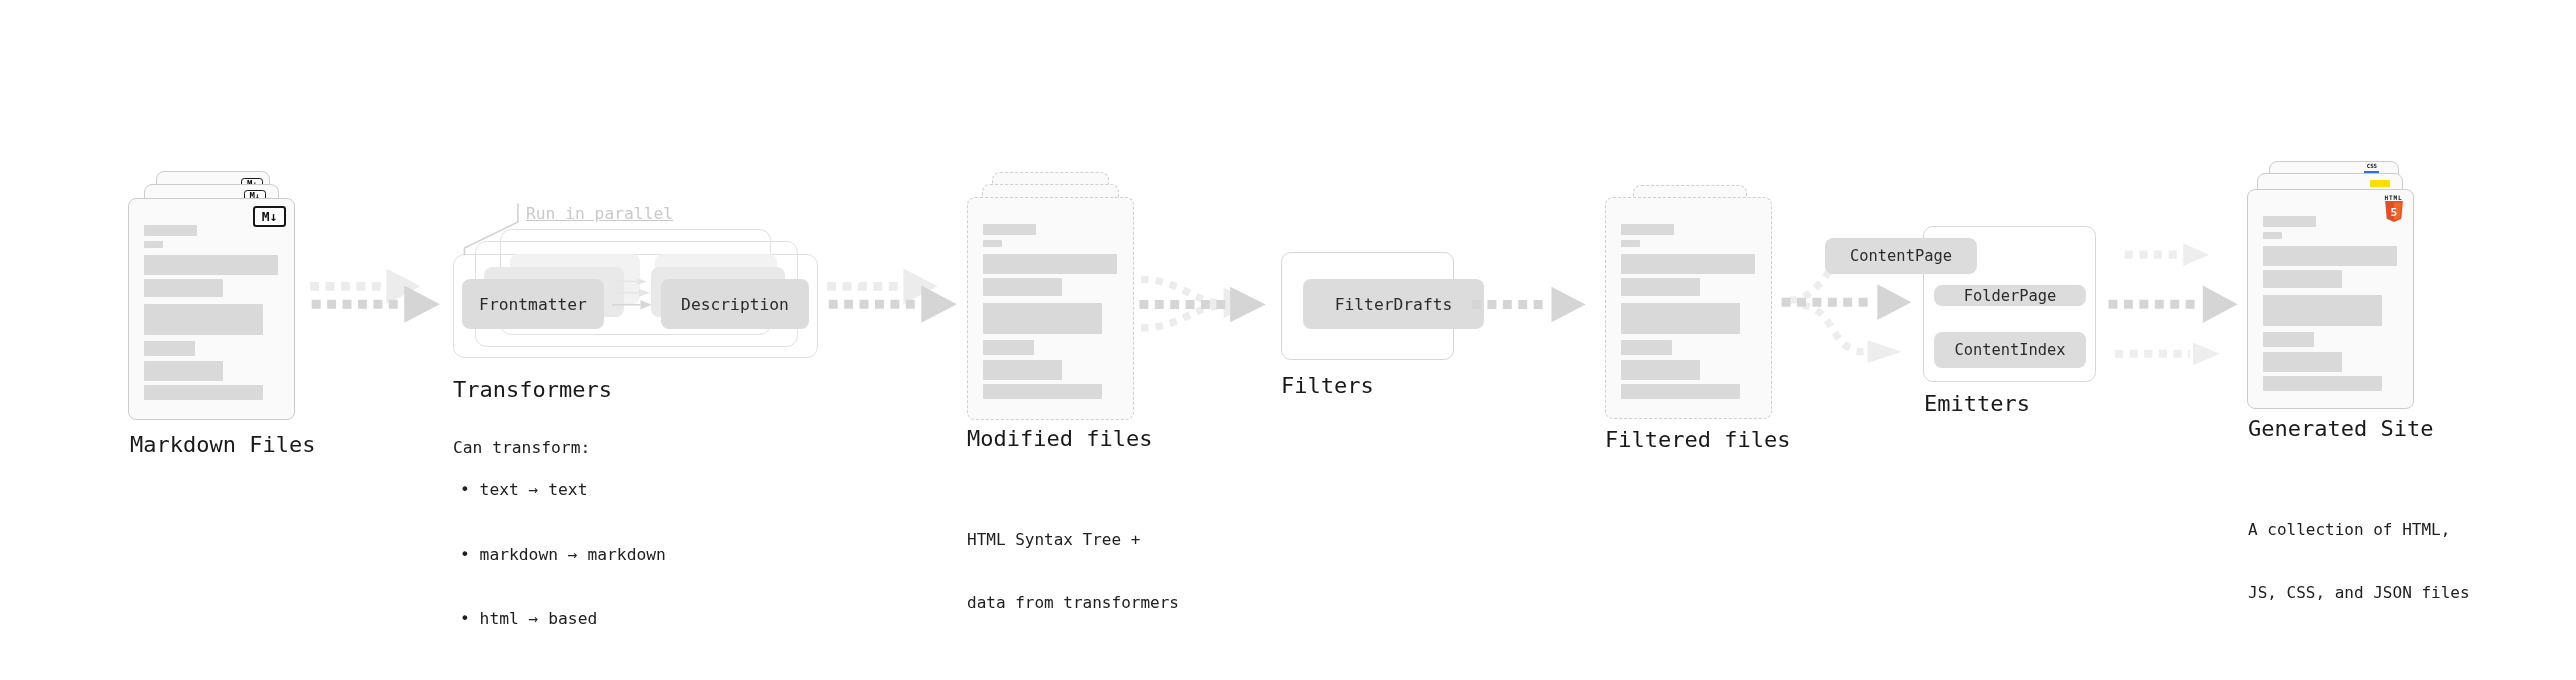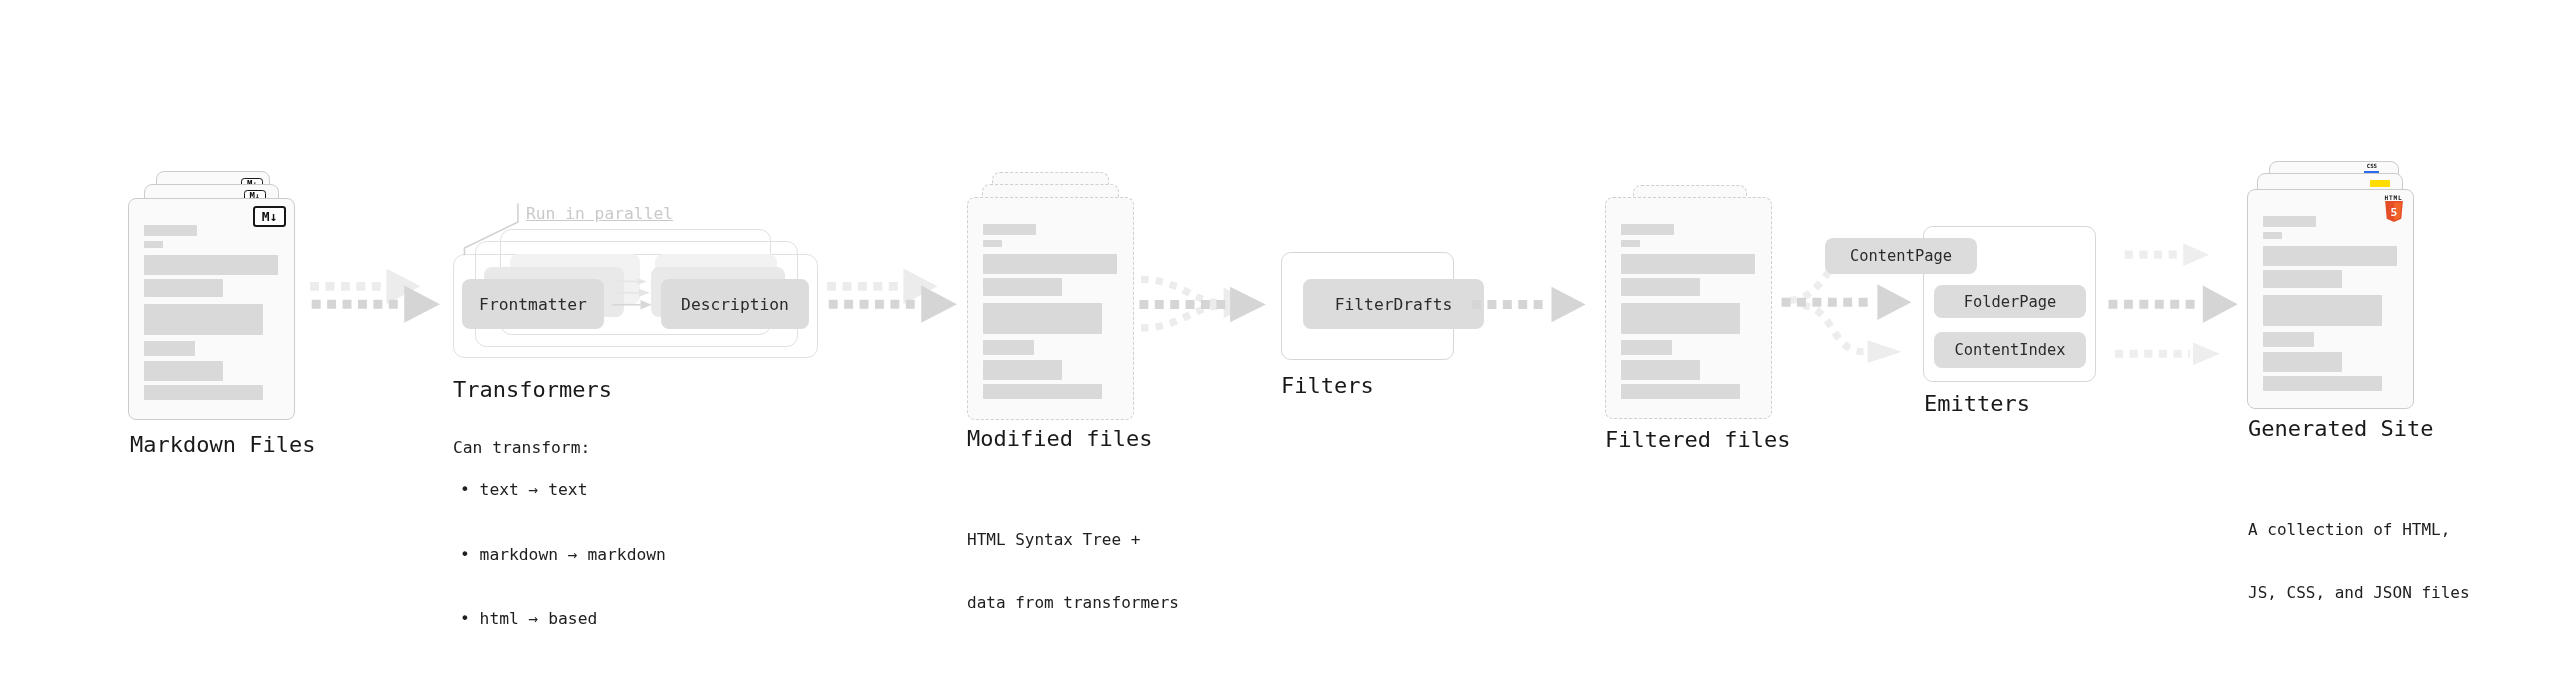--- a/index.html
+++ b/index.html
@@ -186,21 +186,21 @@
     <path d="M30,88 C70,92 65,145 105,145" fill="none" stroke="#ededed" stroke-width="9" stroke-dasharray="9 9"></path>
     <polygon points="110,131 110,159 152,145" fill="#ededed"></polygon>
     <line x1="4" y1="84" x2="118" y2="84" stroke="#d5d5d5" stroke-width="11" stroke-dasharray="11 8"></line>
     <polygon points="122,62 122,106 164,84" fill="#d5d5d5"></polygon>
   </svg>
 
   <div class="panel" style="left:1923px;top:226px;width:173px;height:156px;"></div>
   <div class="node-btn sm" style="left:1825px;top:238px;width:152px;height:36px;">
       <span>ContentPage</span>
     </div>
-  <div class="node-btn sm" style="left:1934px;top:285px;width:152px;height:33px;align-items:center;">
+  <div class="node-btn sm" style="left:1934px;top:285px;width:152px;height:21px;align-items:center;">
       <span>FolderPage</span>
     </div>
   <div class="node-btn sm" style="left:1934px;top:332px;width:152px;height:36px;text-align:center;">
       <span>ContentIndex</span>
     </div>
   <div class="heading" style="left:1924px;top:391px;">Emitters</div>
 
   <svg class="arrow" style="left:2105px;top:240px;" width="137" height="130" viewBox="0 0 168 160">
     <line x1="24" y1="18" x2="92" y2="18" stroke="#eeeeee" stroke-width="10" stroke-dasharray="10 8"></line>
     <polygon points="96,4 96,32 128,18" fill="#eeeeee"></polygon>

